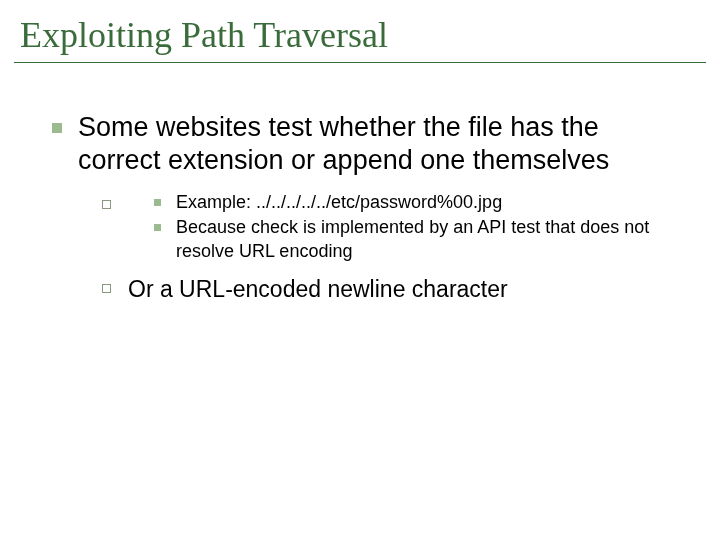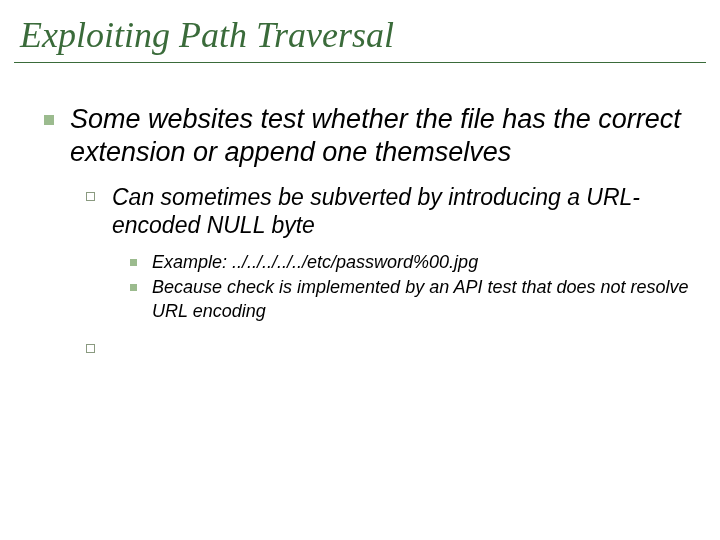--- a/index.html
+++ b/index.html
@@ -9,41 +9,40 @@
     height: 540px;
     background: #ffffff;
     font-family: Arial, Helvetica, sans-serif;
     overflow: hidden;
   }
   .slide {
     position: relative;
     width: 720px;
     height: 380px;
     box-sizing: border-box;
-    font-style: italic;
   }
   .title {
     font-family: Garamond, "Times New Roman", Times, serif;
     font-size: 36px;
     color: #3a6b3a;
     padding: 14px 0 6px 20px;
     font-weight: 400;
   }
   .rule {
     border: none;
     border-top: 1px solid #3a6b3a;
     margin: 0 14px 0 14px;
   }
   .body {
     padding: 40px 30px 0 36px;
     color: #000;
   }
   ul {
     list-style: none;
-    margin: 0;
+    margin: 8px;
     padding: 0;
   }
   li {
     position: relative;
   }
   
   .l1 > li {
     padding-left: 34px;
     font-size: 27px;
     line-height: 1.22;
@@ -107,29 +106,29 @@
 
 <div class="slide">
   <div class="title">Exploiting Path Traversal</div>
   <hr class="rule">
   <div class="body">
     <ul class="l1">
       <li>
         <span>Some websites test whether the file has the correct extension or append one themselves</span>
         <ul class="l2">
           <li>
-            <span>Can sometimes be subverted by introducing a URL-encoded NULL byte</span>
             <ul class="l3">
               <li>
                 <span>Example: ../../../../../etc/password%00.jpg</span>
               </li>
               <li>
                 <span>Because check is implemented by an API test that does not resolve URL encoding</span>
               </li>
             </ul>
           </li>
           <li>
+            <span>Or a URL-encoded newline character</span>
           </li>
         </ul>
       </li>
     </ul>
   </div>
 </div>
 
 </body></html>

